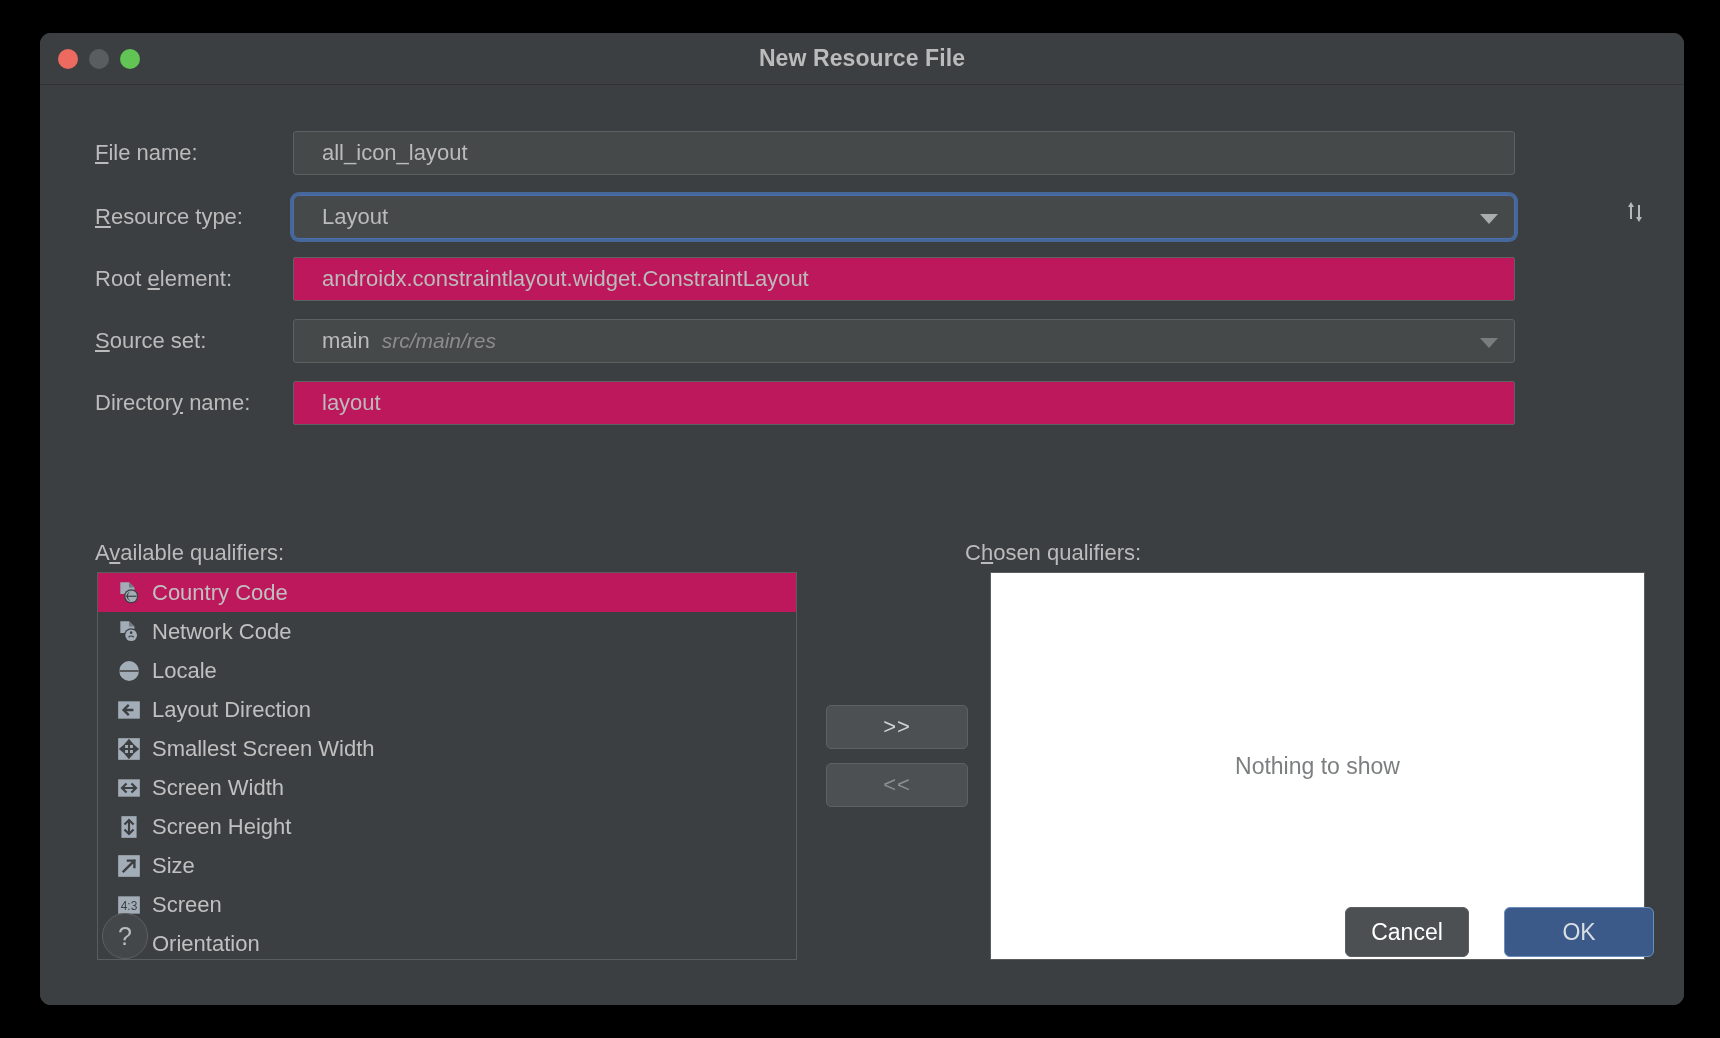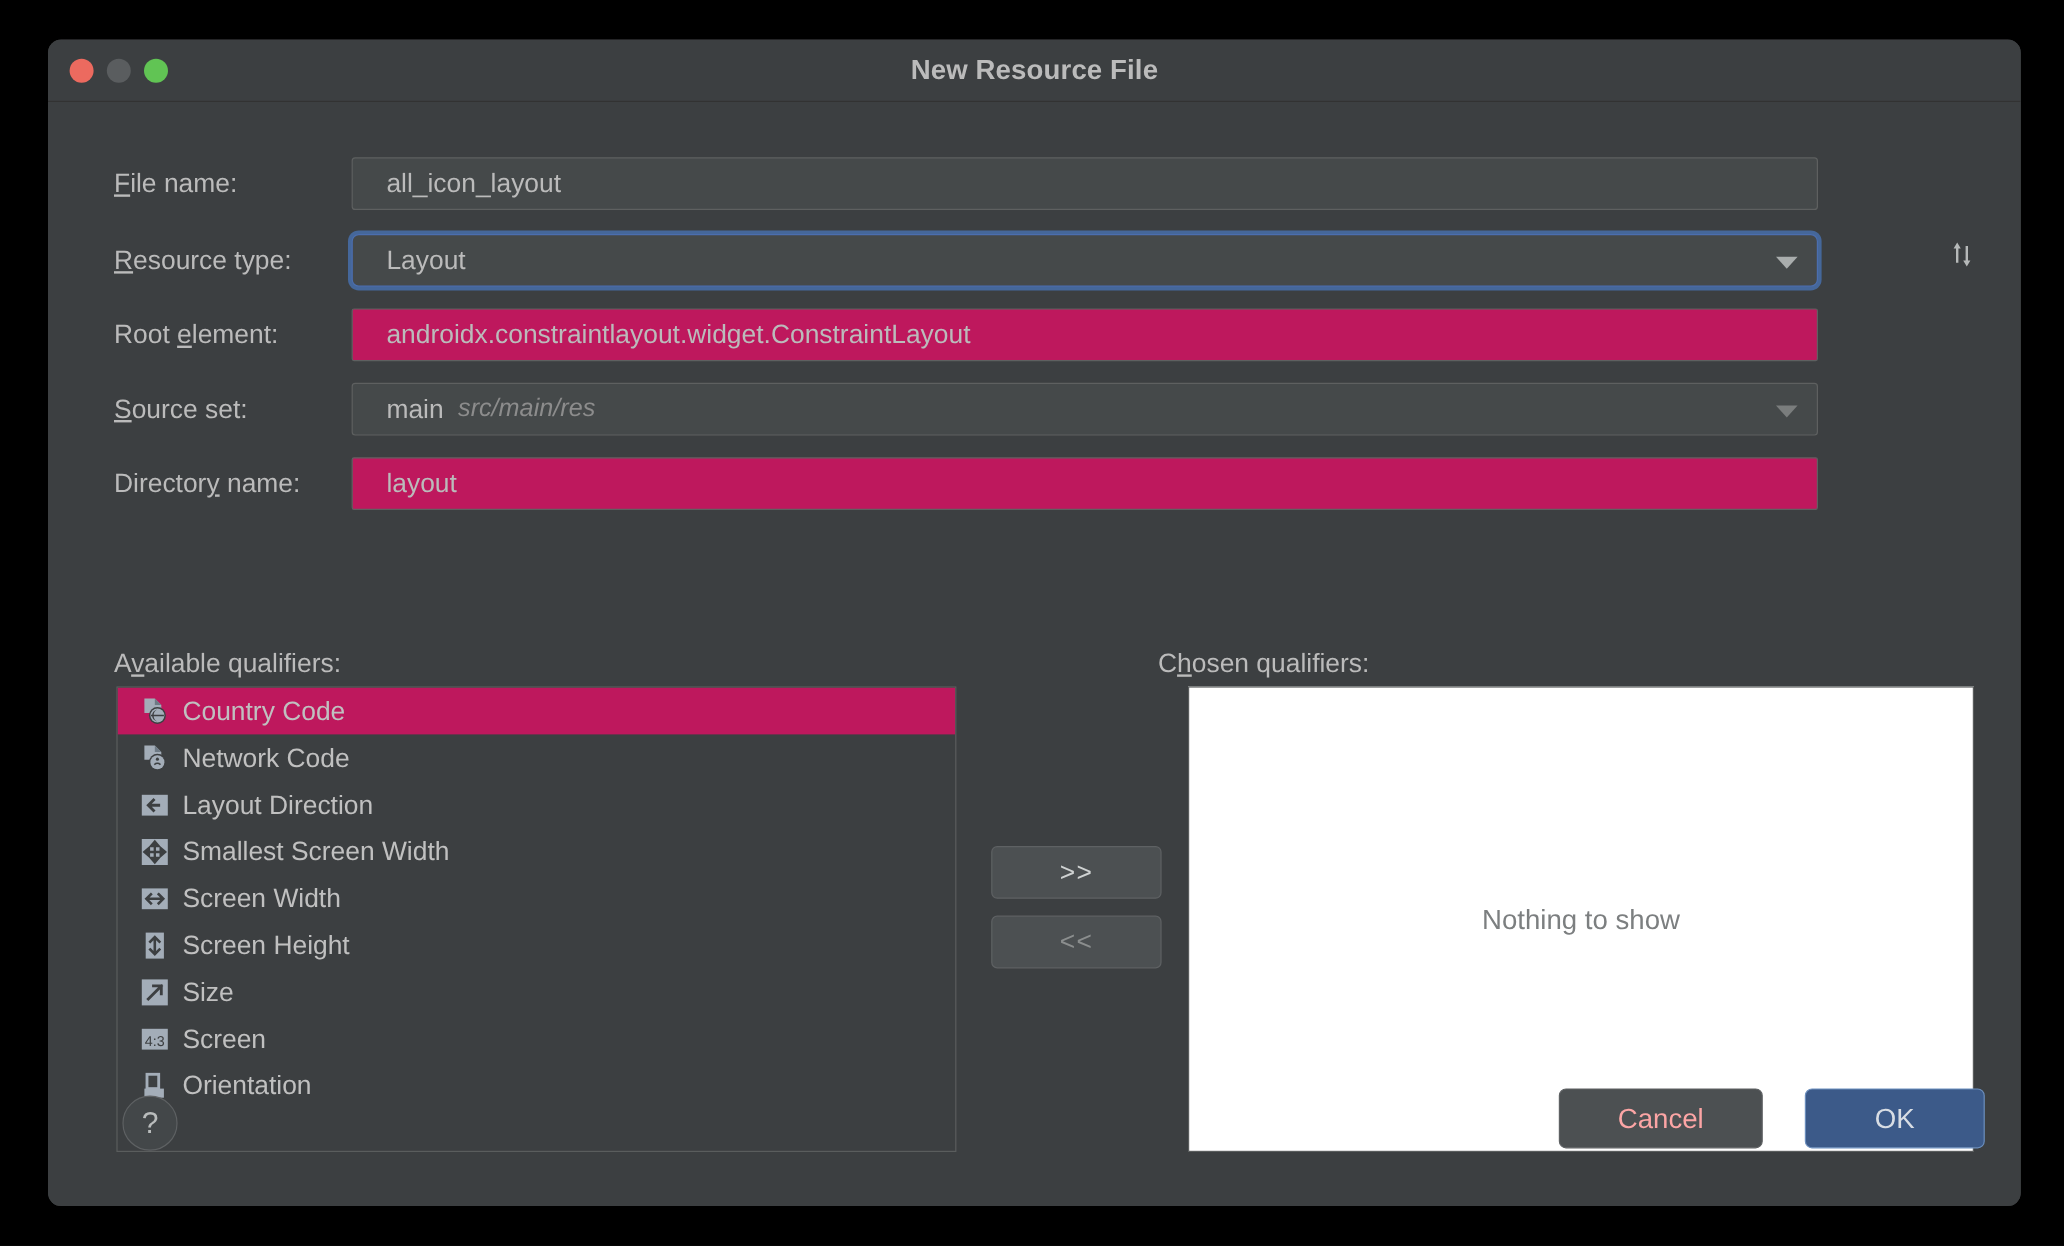--- a/index.html
+++ b/index.html
@@ -222,24 +222,24 @@
     position: absolute;
     top: 12px;
     height: 50px;
     border-radius: 6px;
     font-size: 23px;
     display: flex; align-items: center; justify-content: center;
     cursor: pointer;
   }
   .btn.cancel {
     right: 215px;
-    width: 170px;
+    width: 124px;
     background: #4c5052;
     border: 1px solid #5e6163;
-    color: #fca5a5;
+    color: #ffffff;
   }
   .btn.ok {
     right: 30px;
     width: 150px;
     background: #3c5a89;
     border: 1px solid #6b8ebd;
     color: #d8dde4;
   }
 </style>
 </head>
@@ -335,20 +335,30 @@
                 <circle cx="14" cy="15" r="5.4" fill="#a3adb8"></circle>
                 <path d="M11.6 16.8 a3.4 3.4 0 0 1 4.8 0" stroke="#3c3f41" stroke-width="1.2" fill="none"></path>
                 <circle cx="14" cy="12.6" r="1.2" fill="#3c3f41"></circle>
               </svg>
             </span>
             <span>Network Code</span>
           </div>
           <div class="list-item">
             <span class="icon-slot">
               <svg width="26" height="26" viewBox="0 0 24 24">
+                <circle cx="12" cy="12" r="9.2" fill="#a3adb8"></circle>
+                <path d="M12 2.8 a9.2 9.2 0 0 0 0 18.4 a12 9.2 0 0 1 0 -18.4z" fill="#3c3f41"></path>
+                <path d="M3 12 h18" stroke="#3c3f41" stroke-width="1.4" fill="none"></path>
+              </svg>
+            </span>
+            <span>Locale</span>
+          </div>
+          <div class="list-item">
+            <span class="icon-slot">
+              <svg width="26" height="26" viewBox="0 0 24 24">
                 <rect x="2" y="4" width="20" height="16" fill="#a3adb8"></rect>
                 <path d="M15 12 h-7 M11 8 l-4 4 l4 4" stroke="#3c3f41" stroke-width="2.2" fill="none" stroke-linecap="square"></path>
               </svg>
             </span>
             <span>Layout Direction</span>
           </div>
           <div class="list-item">
             <span class="icon-slot">
               <svg width="26" height="26" viewBox="0 0 24 24">
                 <rect x="2" y="2" width="20" height="20" fill="#a3adb8"></rect>

